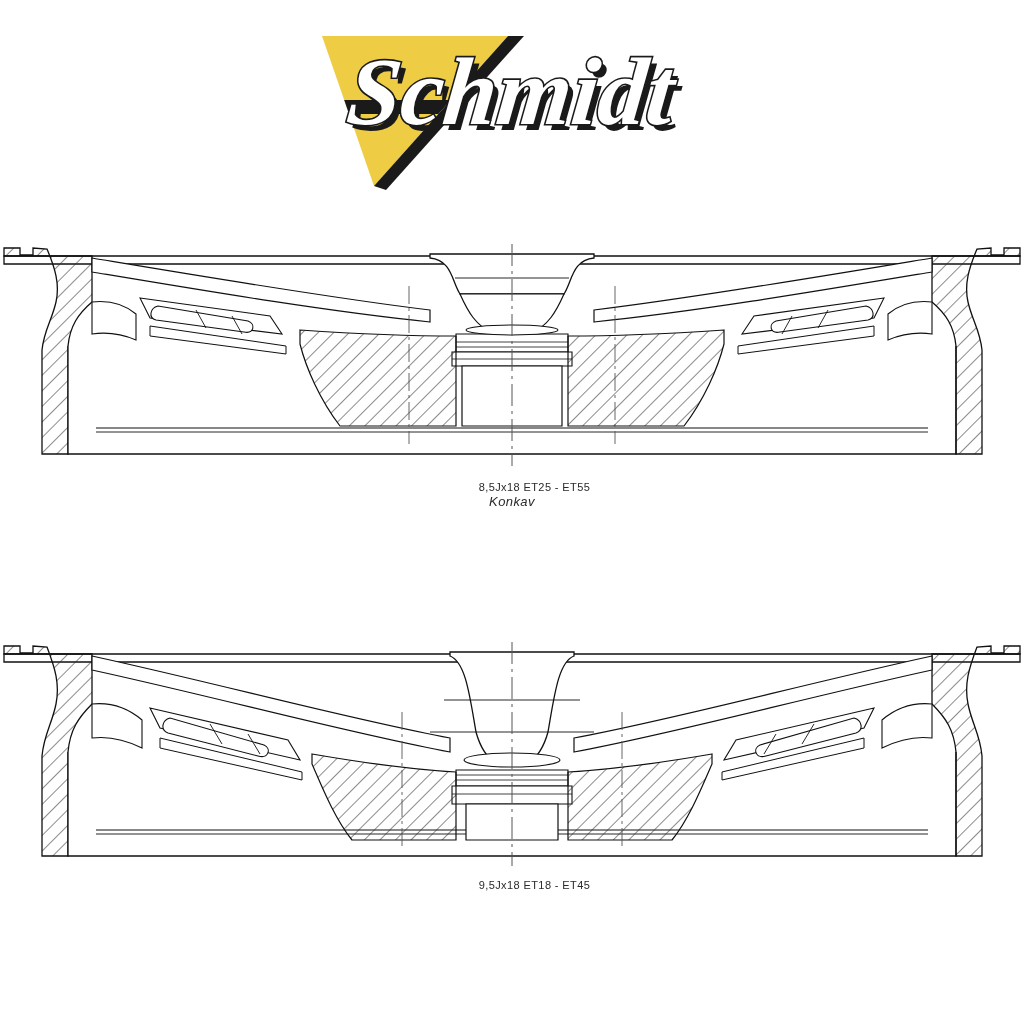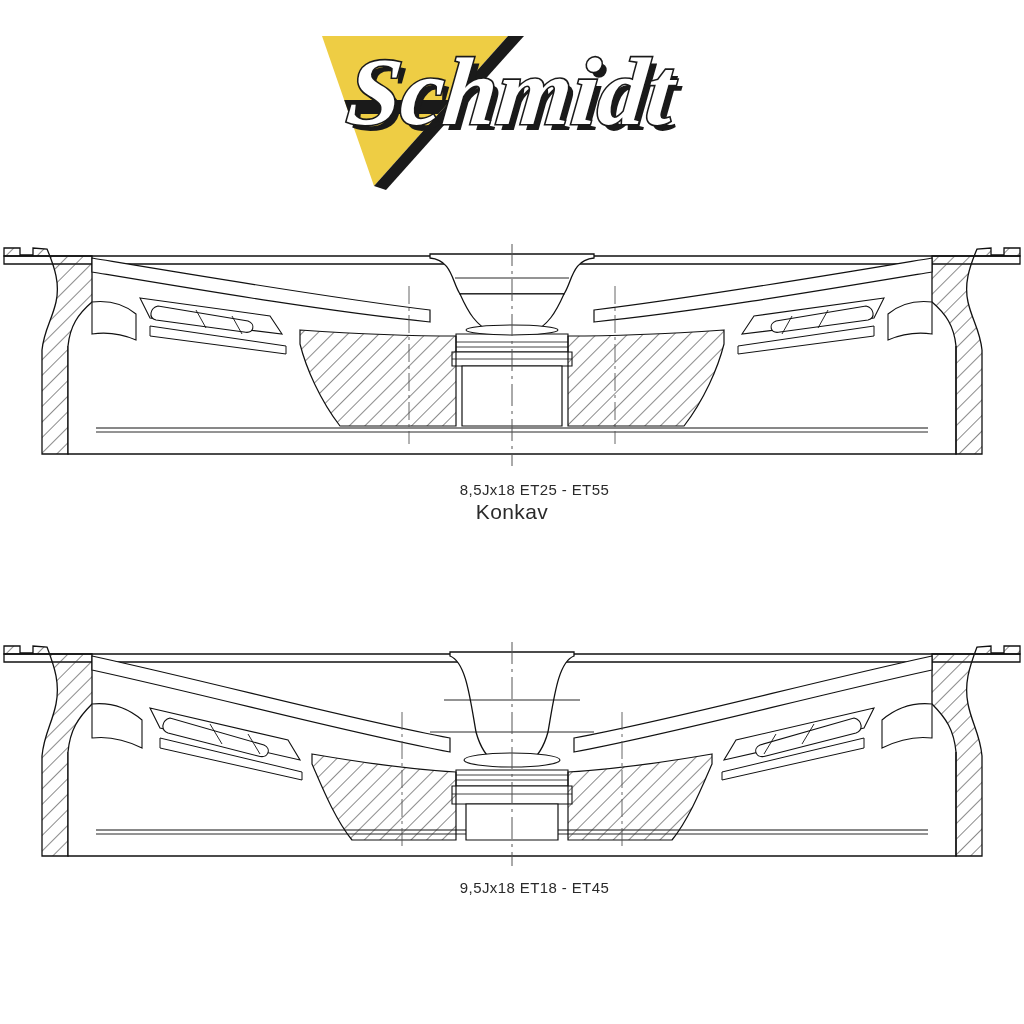--- a/index.html
+++ b/index.html
@@ -55,30 +55,31 @@
     position: absolute;
     left: 0;
     width: 1024px;
     text-align: center;
     font-family: "Liberation Sans", sans-serif;
     color: #2a2a2a;
     line-height: 1.22;
   }
   .caption .spec {
     display: block;
-    font-size: 15px;
+    font-size: 11px;
     letter-spacing: 0.4px;
     font-weight: 400;
     margin-left: 45px;
   }
   .caption .variant {
     display: block;
-    font-size: 21px;
+    font-size: 13px;
     letter-spacing: 0.4px;
     font-weight: 400;
+    font-style: italic;
   }
   #caption-konkav { top: 481px; }
   #caption-deep   { top: 879px; text-align: center; }
 </style>
 </head>
 <body>
 
 <div class="page">
 
   <div class="logo-block">

